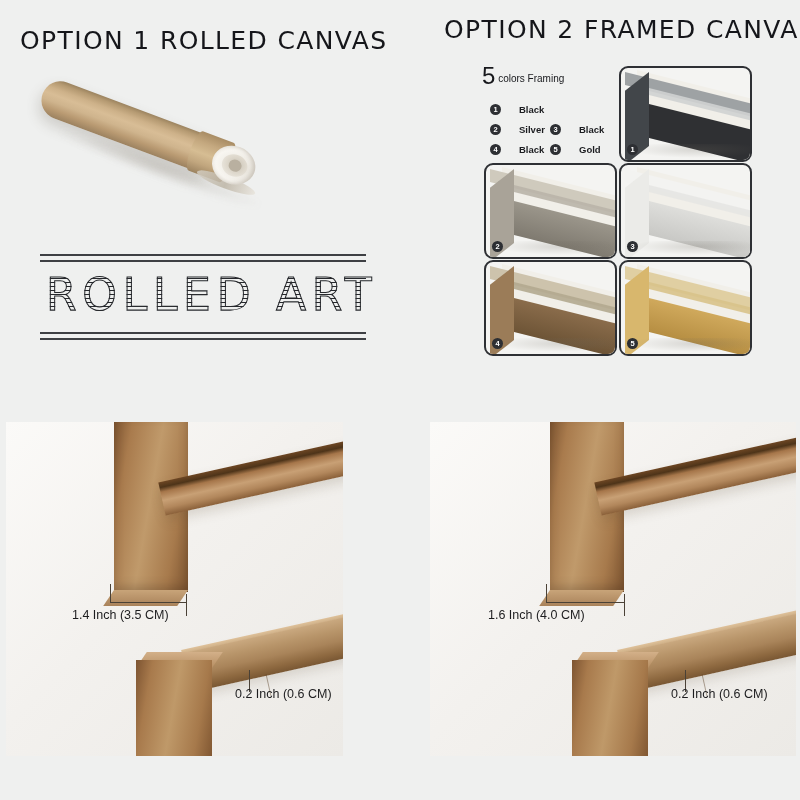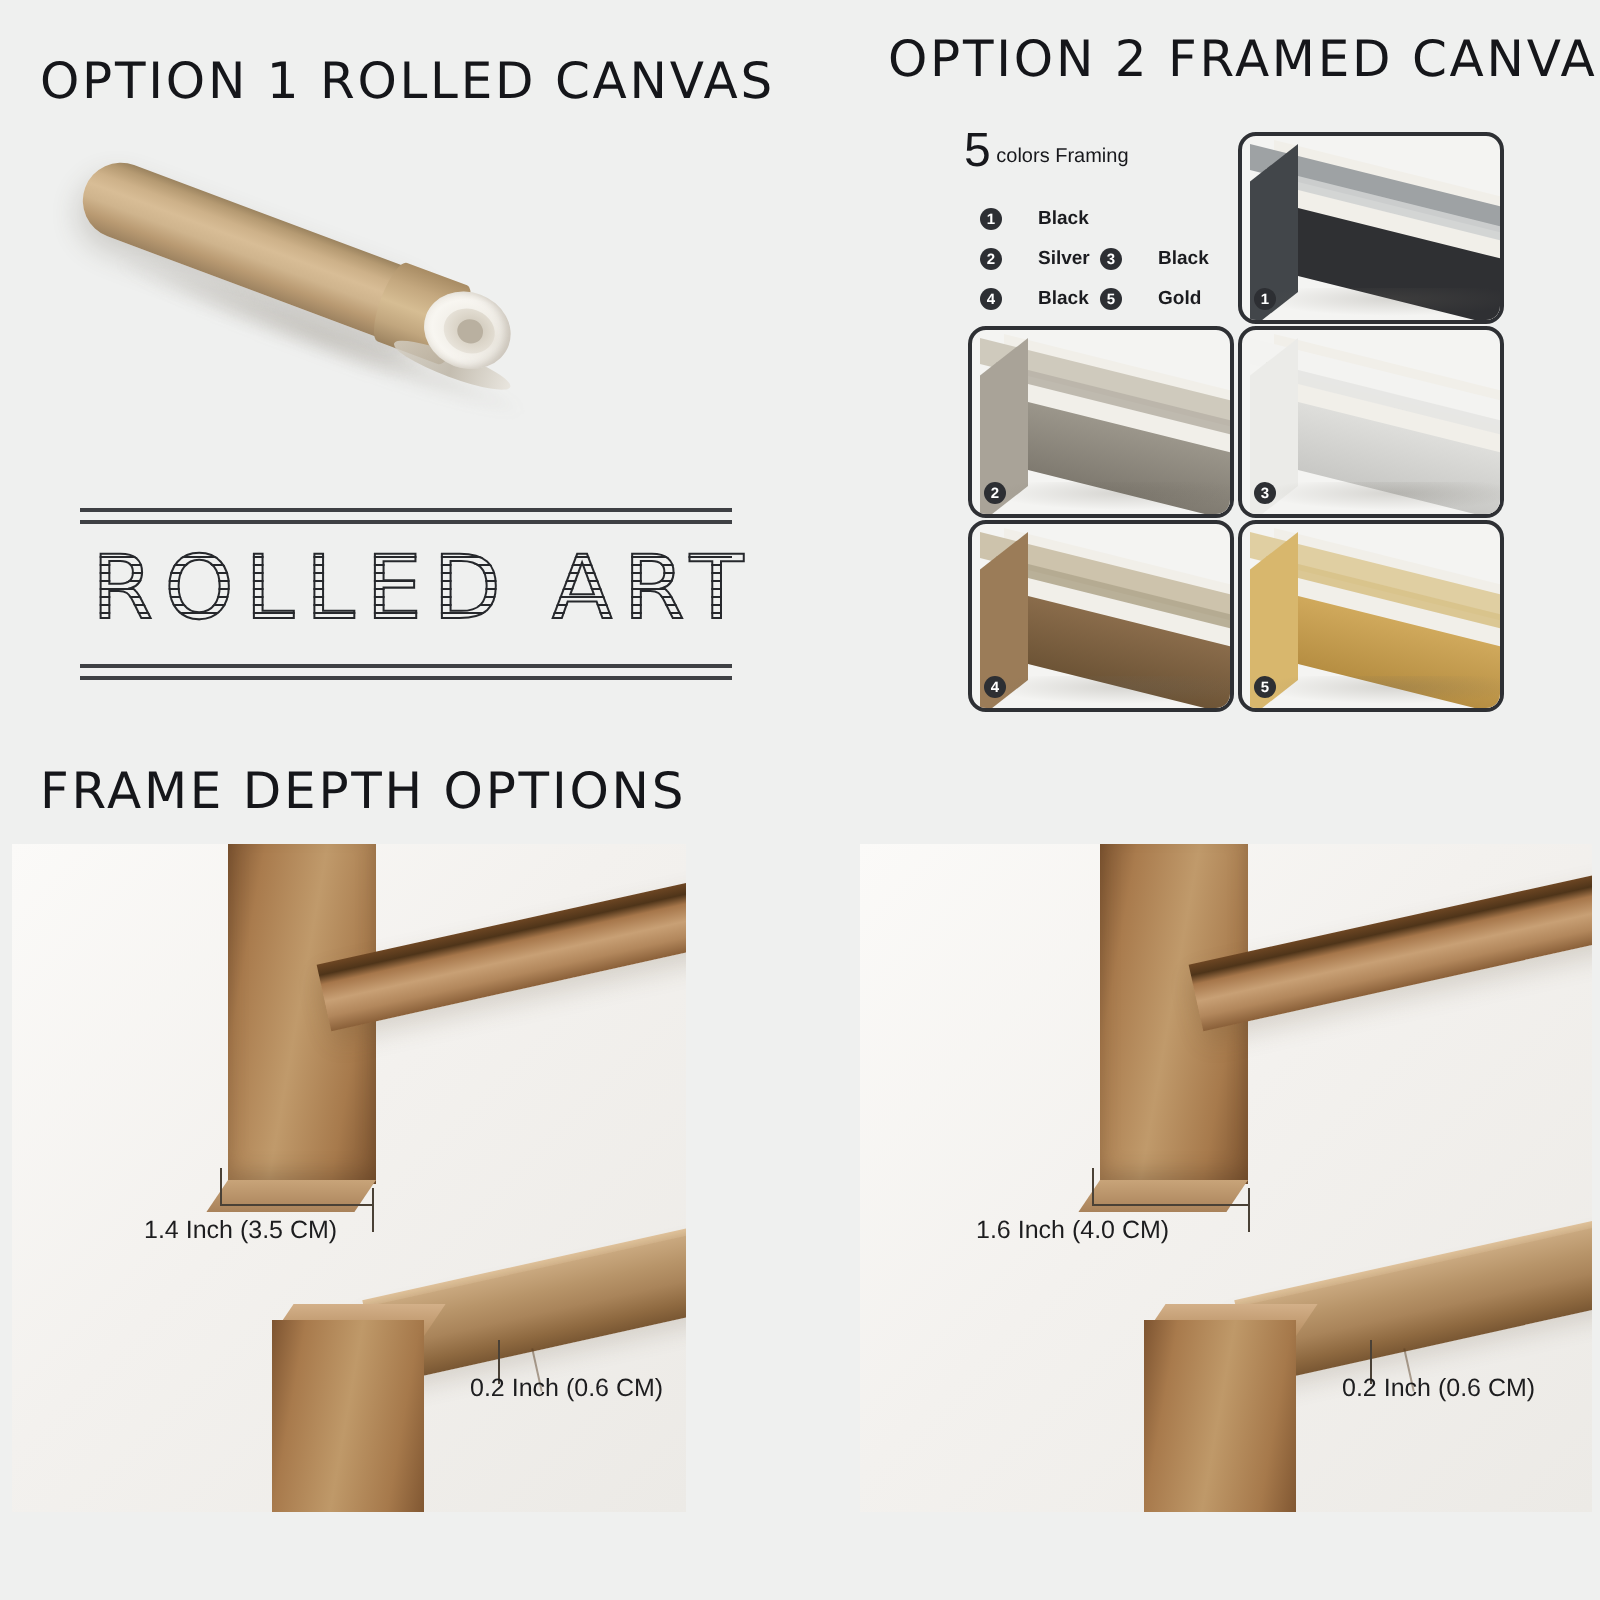--- a/index.html
+++ b/index.html
@@ -362,21 +362,20 @@
       <div class="canvasface"></div>
       <div class="railtop" style="background:#e0cfa2"></div>
       <div class="innerlip" style="background:#d8c28a"></div>
       <div class="railside" style="background:linear-gradient(to bottom,#d0a95c,#b68e42)"></div>
       <div class="leftpost" style="background:#d8b76d"></div>
       <div class="shadow"></div>
     </div>
     <span class="sw-badge">5</span>
   </div>
 
-  <div class="heading" id="h-depth">FRAME DEPTH OPTIONS</div>
 
   <div class="depth-photo" id="depth-left">
     <div class="wood post-face"></div>
     <div class="post-bottom"></div>
     <div class="diag-rail"></div>
     <div class="low-rail-edge"></div>
     <div class="low-rail"></div>
     <div class="seam"></div>
     <div class="low-top"></div>
     <div class="wood low-post"></div>

